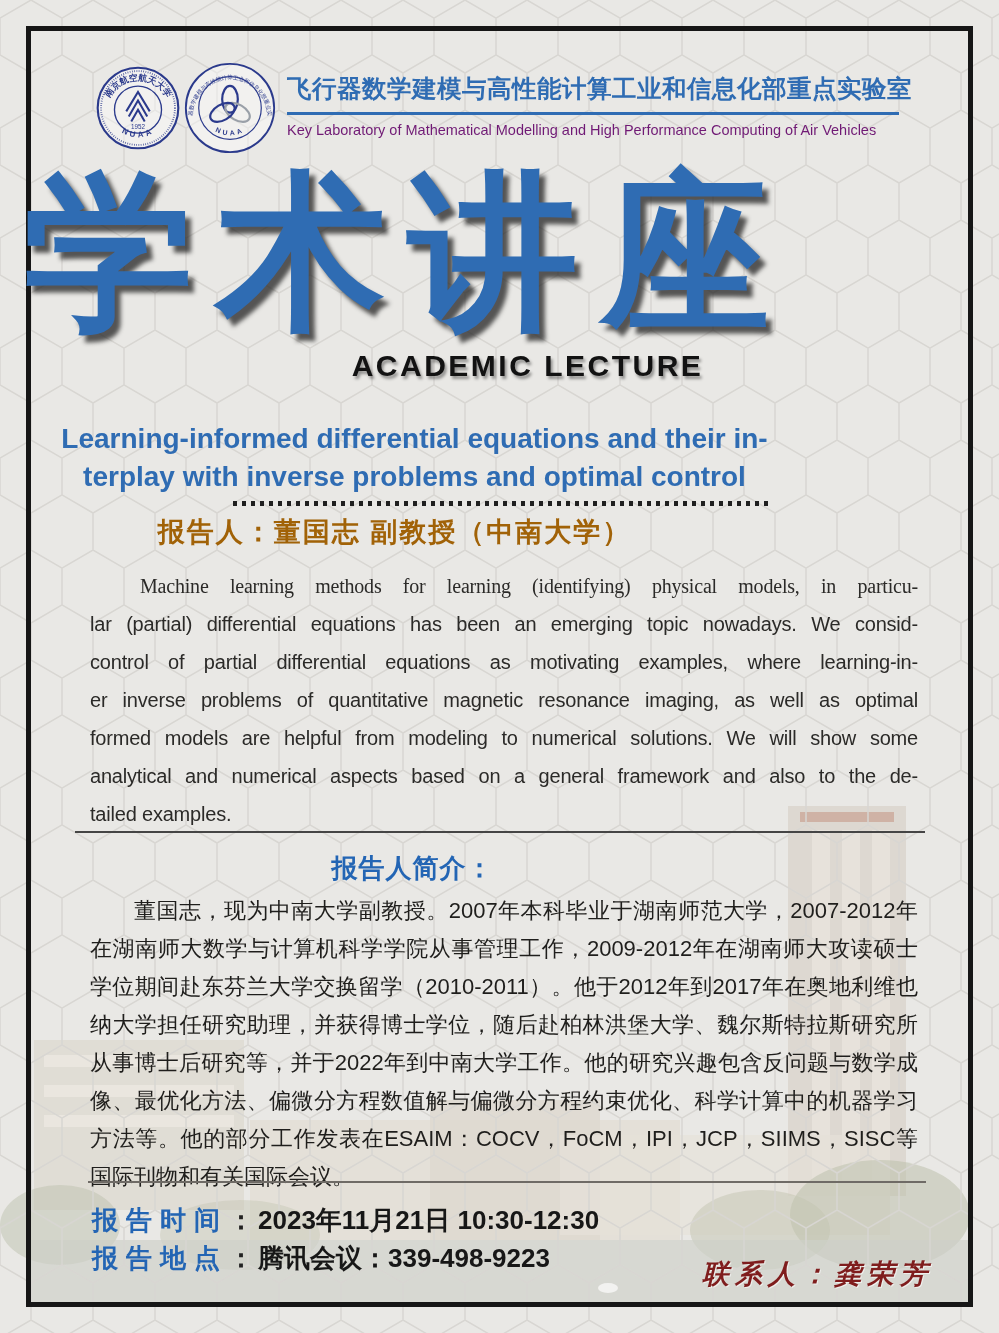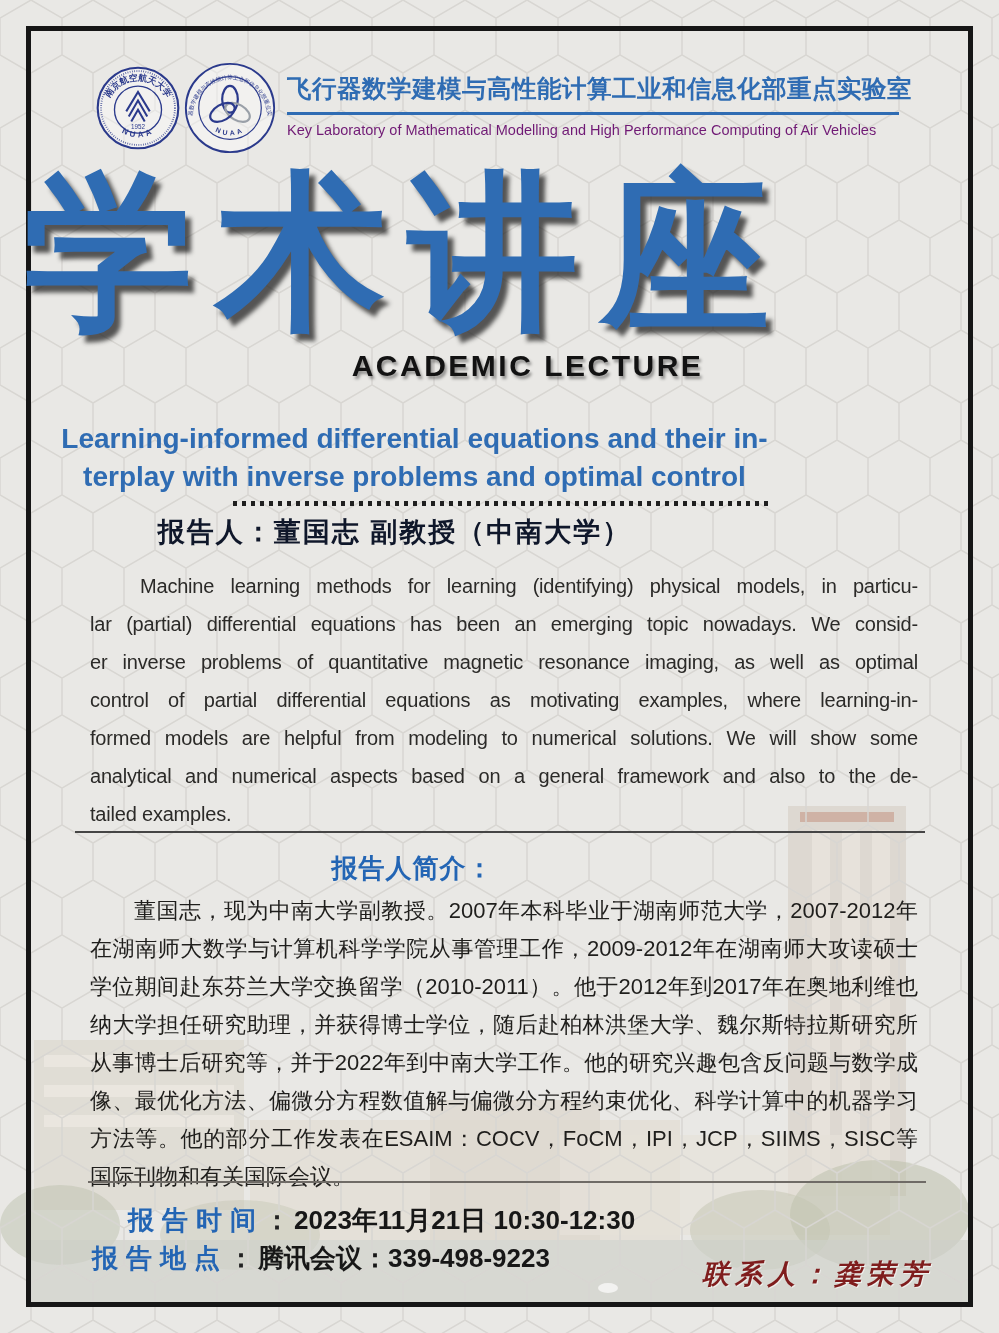--- a/index.html
+++ b/index.html
@@ -22,38 +22,38 @@
              text-shadow:6px 7px 4px rgba(35,35,35,0.75);}
   .banner-en{position:absolute;left:0;top:349px;width:999px;text-align:center;
              color:#121212;font-size:30px;font-weight:800;letter-spacing:2.5px;
              text-shadow:2px 3px 3px rgba(0,0,0,0.38);white-space:nowrap;padding-left:28px;}
   
   .talk-title{position:absolute;left:0;top:420px;width:829px;text-align:center;
               color:#2f6cb3;font-size:28px;font-weight:bold;line-height:38px;white-space:nowrap;}
   .dotted{position:absolute;left:233px;top:501px;width:537px;height:4.5px;
           background:repeating-linear-gradient(90deg,#1f1f1f 0 4px,transparent 4px 9px);}
   .speaker{position:absolute;left:0;top:514px;width:789px;text-align:center;
-           color:#0f172a;font-size:27px;font-weight:bold;letter-spacing:2px;white-space:nowrap;}
+           color:#a16207;font-size:27px;font-weight:bold;letter-spacing:2px;white-space:nowrap;}
   
   .abstract{position:absolute;left:90px;top:567px;width:828px;color:#2b2a28;
             font-size:20px;line-height:38px;letter-spacing:-0.2px;}
   .abs-line{text-align:justify;text-align-last:justify;}
-  .abs-line.first{padding-left:50px;}
+  .abs-line.first{padding-left:50px;font-family:Liberation Serif, serif;}
   .abs-line.last{text-align-last:left;}
   
   .divider1{position:absolute;left:75px;top:831px;width:850px;height:2px;background:#454545;}
   .divider2{position:absolute;left:88px;top:1181px;width:838px;height:1.5px;background:#6f6b66;}
   
   .bio-heading{position:absolute;left:0;top:851px;width:825px;text-align:center;
                color:#2365b4;font-size:26px;font-weight:bold;letter-spacing:1px;}
   .bio-text{position:absolute;left:90px;top:892px;width:828px;color:#1f1e1c;
             font-size:22px;line-height:38px;text-align:justify;text-indent:2em;}
   
   .foot-row{position:absolute;left:92px;white-space:nowrap;font-size:26px;font-weight:bold;}
-  .foot-row.time{top:1203px;margin-left:36px;}
+  .foot-row.time{top:1203px;}
   .foot-row.place{top:1241px;}
   .foot-label{color:#2365b4;letter-spacing:8px;}
   .foot-colon{color:#222;letter-spacing:4px;}
   .foot-value{color:#171717;}
   .contact{position:absolute;right:66px;top:1256px;color:#7f1d1d;
            font-family:"DejaVu Serif",serif;font-style:italic;font-weight:bold;
            font-size:27px;letter-spacing:6px;white-space:nowrap;
            text-shadow:1px 1px 0 rgba(255,255,255,0.6);}
 </style>
 </head>
@@ -154,22 +154,22 @@
   <div class="talk-title">
     <div>Learning-informed differential equations and their in-</div>
     <div>terplay with inverse problems and optimal control</div>
   </div>
   <div class="dotted"></div>
   <div class="speaker">报告人：董国志 副教授（中南大学）</div>
 
   <div class="abstract">
       <div class="abs-line first">Machine learning methods for learning (identifying) physical models, in particu-</div>
       <div class="abs-line">lar (partial) differential equations has been an emerging topic nowadays. We consid-</div>
+      <div class="abs-line">control of partial differential equations as motivating examples, where learning-in-</div>
       <div class="abs-line">er inverse problems of quantitative magnetic resonance imaging, as well as optimal</div>
-      <div class="abs-line">control of partial differential equations as motivating examples, where learning-in-</div>
       <div class="abs-line">formed models are helpful from modeling to numerical solutions. We will show some</div>
       <div class="abs-line">analytical and numerical aspects based on a general framework and also to the de-</div>
       <div class="abs-line last">tailed examples.</div>
     </div>
 
   <div class="divider1"></div>
 
   <div class="bio-heading">报告人简介：</div>
   <div class="bio-text">董国志，现为中南大学副教授。2007年本科毕业于湖南师范大学，2007-2012年在湖南师大数学与计算机科学学院从事管理工作，2009-2012年在湖南师大攻读硕士学位期间赴东芬兰大学交换留学（2010-2011）。他于2012年到2017年在奥地利维也纳大学担任研究助理，并获得博士学位，随后赴柏林洪堡大学、魏尔斯特拉斯研究所从事博士后研究等，并于2022年到中南大学工作。他的研究兴趣包含反问题与数学成像、最优化方法、偏微分方程数值解与偏微分方程约束优化、科学计算中的机器学习方法等。他的部分工作发表在ESAIM：COCV，FoCM，IPI，JCP，SIIMS，SISC等国际刊物和有关国际会议。</div>
 

